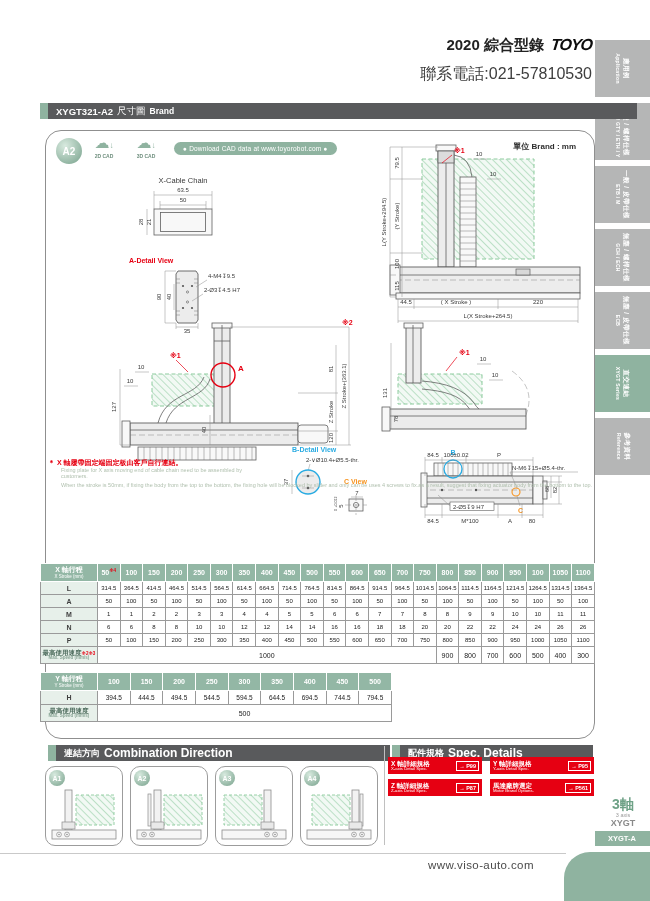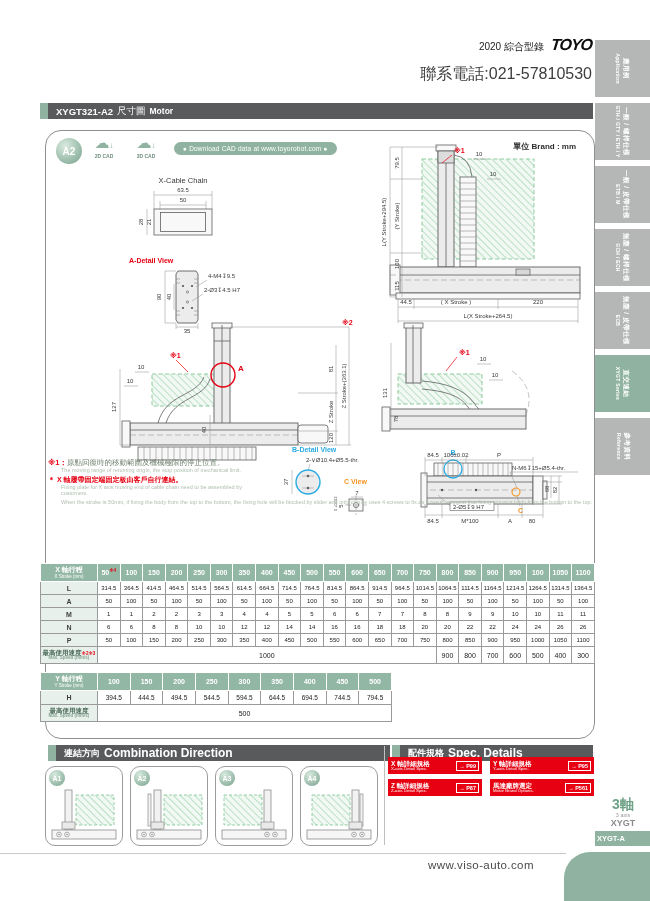--- a/index.html
+++ b/index.html
@@ -2,37 +2,37 @@
 <html><head>
 <meta charset="utf-8">
 <style>
   html,body{margin:0;padding:0}
   body{position:relative;width:650px;height:901px;background:#fff;overflow:hidden;
        font-family:"Liberation Sans","DejaVu Sans",sans-serif;color:#333}
   .abs{position:absolute}
 
   
   .catalog{top:36px;right:58px;display:flex;align-items:baseline;gap:7px}
-  .cat-txt{font-size:10px;font-weight:normal;color:#222}
+  .cat-txt{font-size:15px;font-weight:bold;color:#222}
   .logo{font-size:16px;font-weight:900;font-style:italic;letter-spacing:-1px;color:#0d0d0d;transform:skewX(-6deg)}
   .phone{top:64px;right:58px;font-size:16px;color:#3d3d3d}
 
   
   .sidebar{top:40px;right:0;width:55px}
   .tab{width:55px;height:57px;background:#b5b6b6;margin-bottom:6px;display:flex;align-items:center;justify-content:center;overflow:hidden}
   .tab.active{background:#8fb3a0}
   .rot{transform:rotate(90deg);display:flex;flex-direction:column;align-items:center;white-space:nowrap}
   .tcn{font-size:6.5px;font-weight:bold;color:#fff;letter-spacing:.5px}
   .ten{font-size:5px;color:#fff;font-weight:bold;letter-spacing:.3px}
 
   
   .bar{display:flex;height:16px}
   .bar .sq{width:8px;background:#8fb3a0}
   .bar .bartxt{flex:1;background:#595a5c;color:#fff;display:flex;align-items:center;gap:4px;padding-left:8px}
-  .title-bar{top:103px;left:40px;width:553px}
+  .title-bar{top:103px;left:40px;width:597px}
   .t-model{font-size:9.5px;font-weight:bold}
   .t-cn{font-size:9.5px}
   .t-en{font-size:8.5px;font-weight:bold}
 
   
   .panel{left:45px;top:130px;width:548px;height:607px;border:1.5px solid #8f8f8f;border-radius:16px}
   .a2badge{left:10px;top:7px;width:26px;height:26px;border-radius:50%;
     background:radial-gradient(circle at 35% 30%,#d8eadf,#8fb3a0 75%);
     color:#fff;font-weight:bold;font-size:10px;display:flex;align-items:center;justify-content:center}
   .cadico{top:5px;width:36px;text-align:center}
@@ -104,21 +104,21 @@
   .sbtn .bcn{font-size:6.5px;font-weight:bold;display:block}
   .sbtn .ben{font-size:4.3px;display:block}
   .sbtn .pg{border:1px solid #fff;font-size:5.5px;font-weight:bold;padding:1px 2px;white-space:nowrap}
 
   
   .axisblk{left:600px;top:797px;width:46px;text-align:center}
   .ax-cn{font-size:14px;font-weight:bold;color:#6fa287;line-height:1.1}
   .ax-en{font-size:5.5px;color:#9a9a9a;line-height:1.1}
   .ax-se{font-size:9px;font-weight:bold;color:#8a8a8a;line-height:1.2}
   .xygta{left:595px;top:831px;width:55px;height:15px;background:#8fb3a0;color:#fff;
-    font-size:7.5px;font-weight:bold;display:flex;align-items:center;padding-left:2px;box-sizing:border-box}
+    font-size:7.5px;font-weight:bold;display:flex;align-items:center;padding-left:13px;box-sizing:border-box}
   .botline{left:0;top:853px;width:566px;height:1px;background:#c9c9c9}
   .greenblk{right:0;bottom:0;width:86px;height:49px;background:#8fb3a0;border-top-left-radius:26px}
   .url{left:428px;top:859px;font-size:11.5px;color:#4a4a4a;letter-spacing:.4px}
 </style>
 </head>
 <body>
 
 <div class="abs catalog">
   <span class="cat-txt">2020 綜合型錄</span>
   <span class="logo">TOYO</span>
@@ -168,21 +168,21 @@
         <span class="ten">Reference</span>
       </div>
     </div>
   </div>
 
 <div class="abs bar title-bar">
   <span class="sq"></span>
   <span class="bartxt">
     <span class="t-model">XYGT321-A2</span>
     <span class="t-cn">尺寸圖</span>
-    <span class="t-en">Motor</span>
+    <span class="t-en">Brand</span>
   </span>
 </div>
 
 <div class="abs panel">
   <div class="abs a2badge">A2</div>
   <div class="abs cadico" style="left:40px">
     <div class="cld">☁<span style="font-size:8px">↓</span></div>
     <div class="cadlab">2D CAD</div>
   </div>
   <div class="abs cadico" style="left:82px">
@@ -450,24 +450,20 @@
       <line class="dim" x1="379" y1="384" x2="497" y2="384"></line>
       <text class="dimt m" x="387" y="392">84.5</text>
       <text class="dimt m" x="424" y="392">M*100</text>
       <text class="dimt m" x="464" y="392">A</text>
       <text class="dimt m" x="486" y="392">80</text>
     </g>
   </svg>
 </div>
 
 <div class="abs notes">
-    <div class="note">
-      <div class="ncn"><span class="nmark">※1：</span>原點回復時的移動範圍及機械極限的停止位置。</div>
-      <div class="nen">The moving range of returning origin, the stop position of mechanical limit.</div>
-    </div>
     <div class="note rednote">
       <div class="ncn"><span class="nmark">＊ </span>X 軸履帶固定端固定板由客戶自行連結。</div>
       <div class="nen">Fixing plate for X axis moving end of cable chain need to be assembled by customers.</div>
     </div>
     <div class="note wide">
       <div class="nen">When the stroke is 50mm, if fixing the body from the top to the bottom, the fixing hole will be blocked by slider and only can be uses 4 screws to fix.as a result, suggest that fixing actuator body from the bottom to the top.</div>
     </div>
   </div>
 
 <table class="abs xtab">

